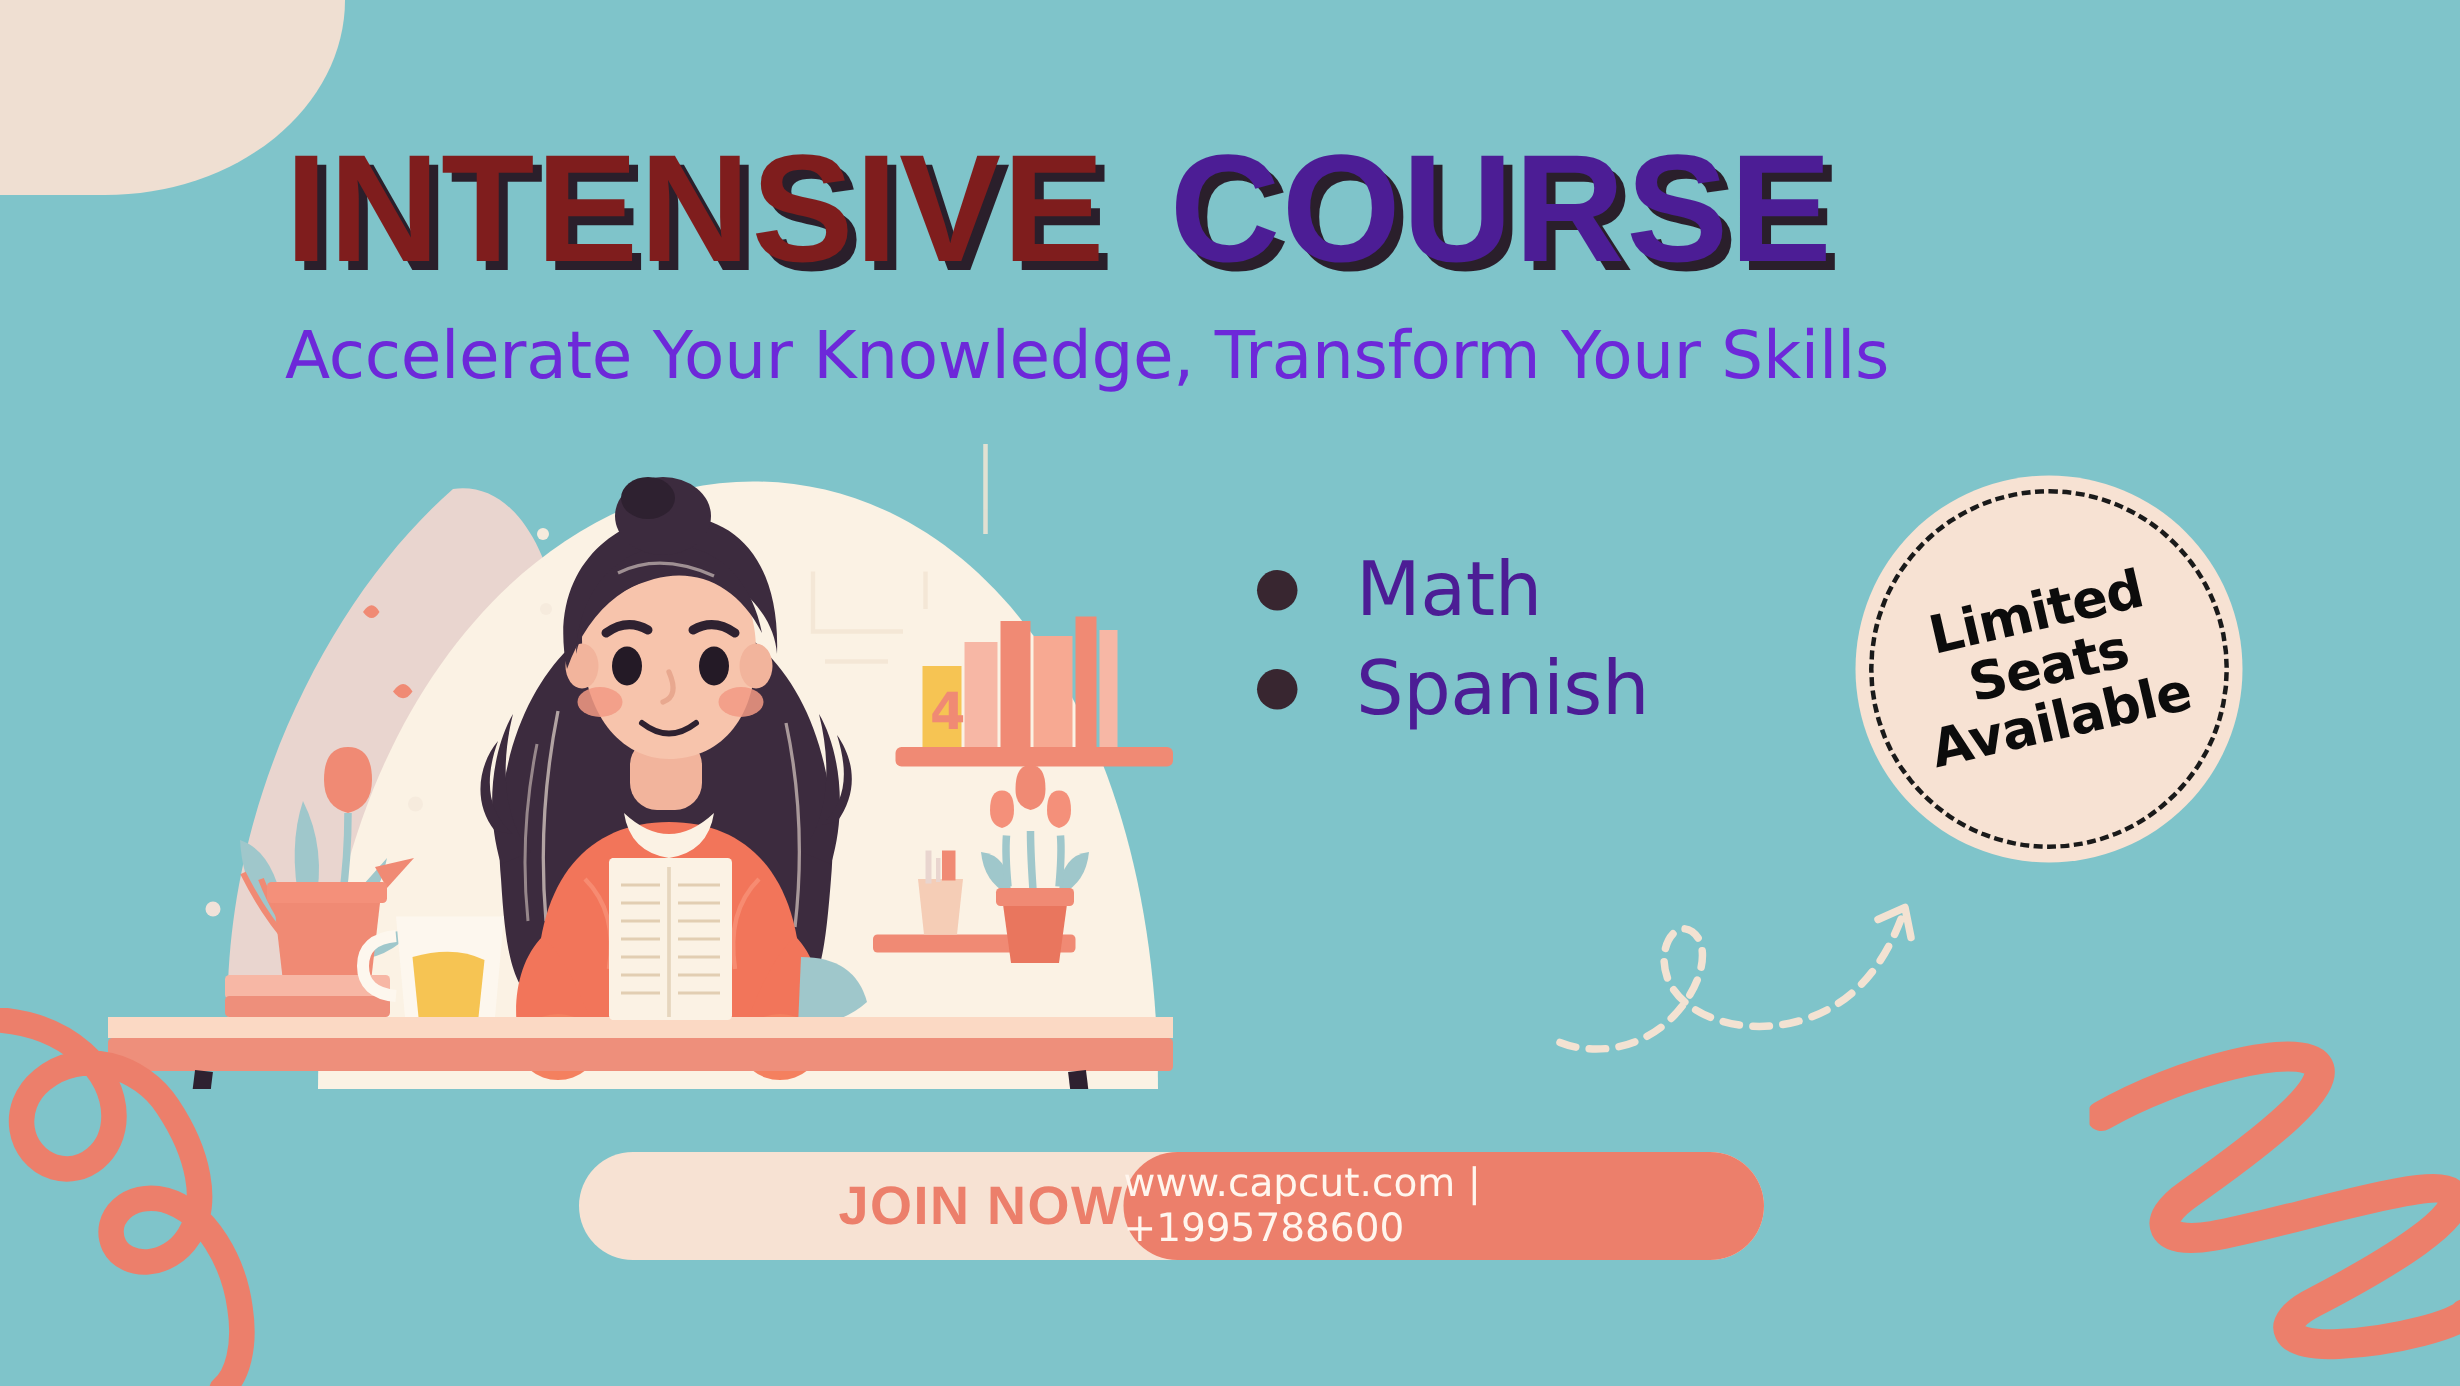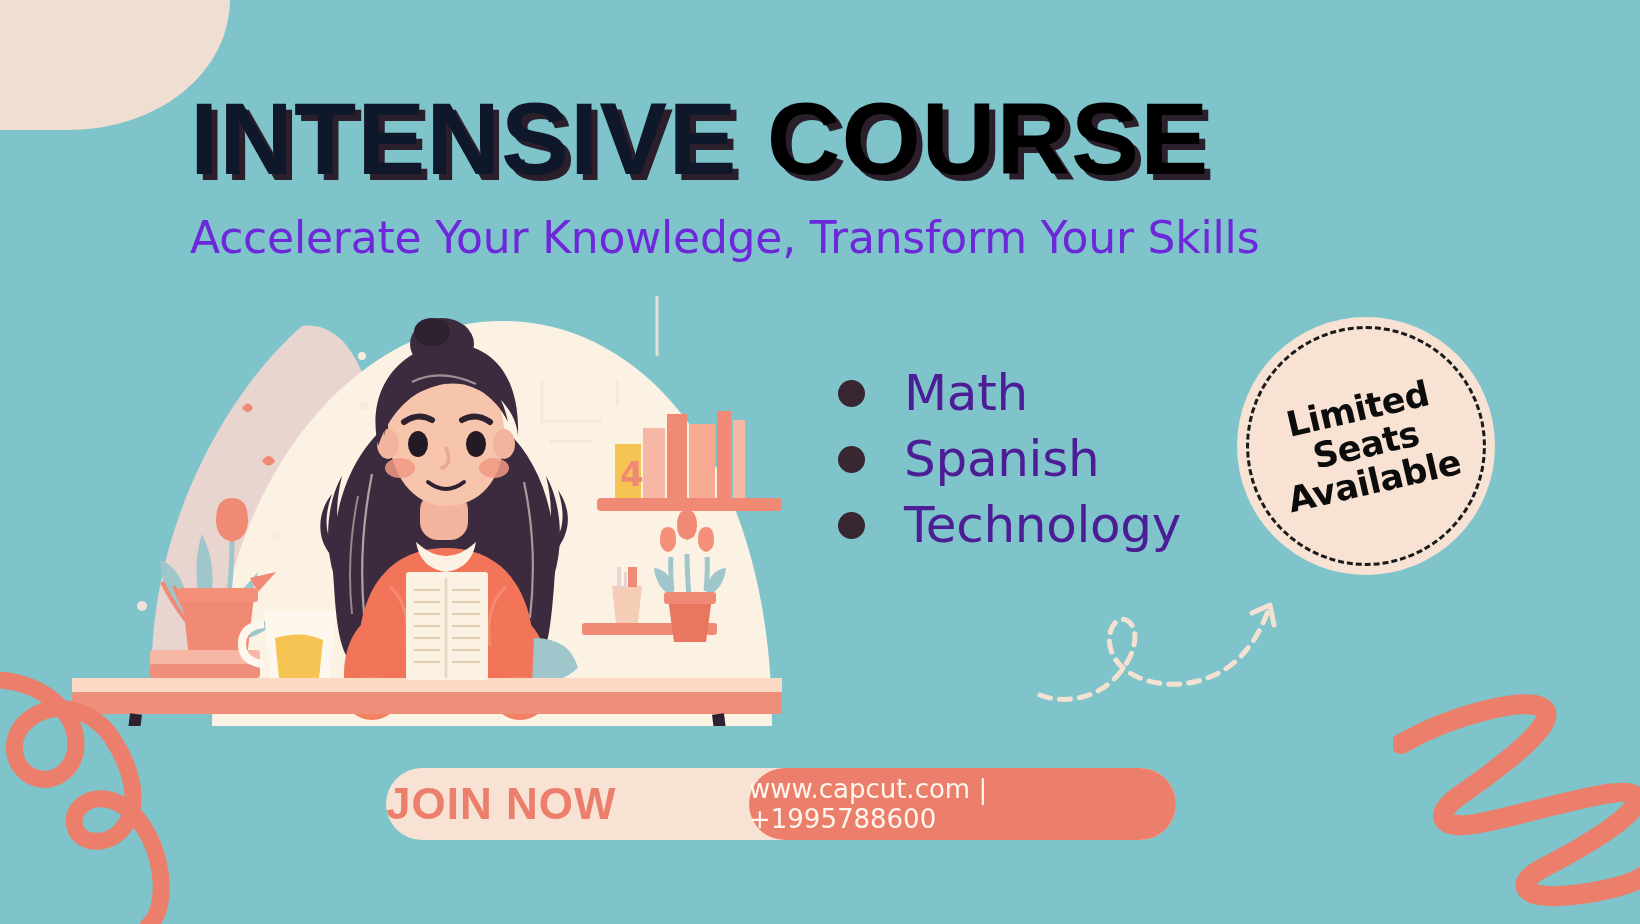--- a/index.html
+++ b/index.html
@@ -35,26 +35,27 @@
     left: 190px;
     top: 88px;
     font-size: 102px;
     font-weight: 700;
     letter-spacing: 1px;
     line-height: 1;
     white-space: nowrap;
     font-family: "Liberation Sans", sans-serif;
   }
   .headline .w1 {
-    color: #0f172a;
+    color: #7f1d1d;
     text-shadow: 6px 6px 0 #2A1F2B;
   }
   .headline .w2 {
-    color: #000000;
+    color: #4c1d95;
     text-shadow: 6px 6px 0 #2A1F2B;
+    margin-left: 13px;
   }
 
   .subtitle {
     position: absolute;
     left: 190px;
     top: 212px;
     font-size: 44px;
     font-weight: 400;
     color: #6d28d9;
     white-space: nowrap;
@@ -132,22 +133,22 @@
     top: 768px;
     width: 790px;
     height: 72px;
     background: #F7E2D3;
     border-radius: 36px;
     display: flex;
     align-items: center;
   }
   .cta-join {
     width: 363px;
-    text-align: left;
-    font-size: 44px;
+    text-align: right;
+    font-size: 36px;
     font-weight: 700;
     color: #EC7F6B;
     letter-spacing: 1px;
     font-family: "Liberation Sans", sans-serif;
   }
   .cta-contact {
     flex: 1;
     height: 72px;
     background: #EC7F6B;
     border-radius: 36px;
@@ -349,24 +350,20 @@
 
   <ul class="course-list">
     <li>
       <span class="bullet"></span>
       <span class="course-label">Math</span>
     </li>
     <li>
       <span class="bullet"></span>
       <span class="course-label">Spanish</span>
     </li>
-    <li>
-      <span class="bullet"></span>
-      <span class="course-label">Technology</span>
-    </li>
   </ul>
 
   <div class="badge">
     <div class="badge-text">
       <div>Limited</div>
       <div>Seats</div>
       <div>Available</div>
     </div>
   </div>
 

